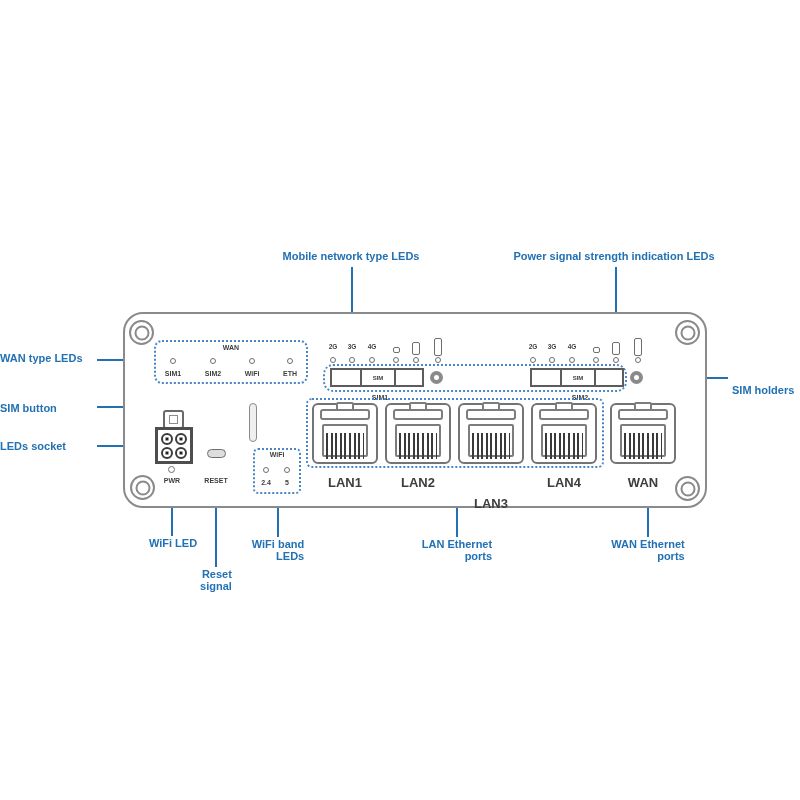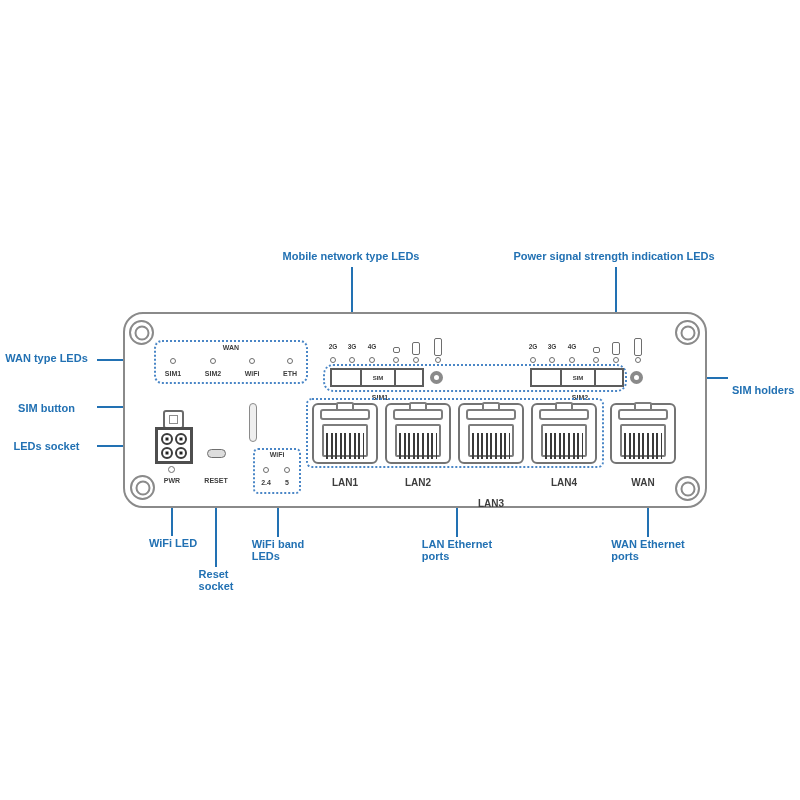--- a/index.html
+++ b/index.html
@@ -8,41 +8,41 @@
     --hw:#8a8a8a;
     --hw-dark:#6e6e6e;
     --ink:#3d3d3d;
   }
   *{margin:0;padding:0;box-sizing:border-box;}
   body{background:#fff;font-family:"Liberation Sans",sans-serif;}
   #canvas{position:relative;width:800px;height:800px;background:#fff;overflow:hidden;}
 
   
   .callout{position:absolute;color:var(--accent);font-weight:bold;font-size:11px;line-height:12px;white-space:nowrap;}
-  .callout.center{transform:translateX(-50%);text-align:left;}
-  .callout.right{text-align:center;}
+  .callout.center{transform:translateX(-50%);text-align:right;}
+  .callout.right{text-align:left;}
   .cl-line{display:block;}
   .vline,.hline{position:absolute;background:var(--accent);}
   .vline{width:2px;}
   .hline{height:2px;}
 
   
   .device{position:absolute;left:123px;top:312px;width:584px;height:196px;
           border:2px solid var(--hw);border-radius:20px;background:#fff;}
   .screw{position:absolute;width:25px;height:25px;border:2px solid var(--hw);border-radius:50%;}
   .screw::after{content:"";position:absolute;left:50%;top:50%;transform:translate(-50%,-50%);
           width:11px;height:11px;border:2px solid var(--hw);border-radius:50%;}
 
   
   .dotted-box{position:absolute;border:2px dotted var(--dash);border-radius:8px;}
 
   
   .devtext{position:absolute;color:var(--ink);font-weight:bold;font-size:7px;line-height:8px;
            transform:translateX(-50%);white-space:nowrap;}
-  .devtext.lg{font-size:10px;}
+  .devtext.lg{font-size:13px;}
 
   
   .led{position:absolute;width:6px;height:6px;border:1.5px solid var(--hw-dark);border-radius:50%;background:#fff;}
   .bar{position:absolute;border:1.5px solid var(--hw-dark);border-radius:2px;background:#fff;}
   .donut{position:absolute;width:13px;height:13px;border:4px solid var(--hw);border-radius:50%;background:#fff;}
 
   
   .sim-block{position:absolute;top:338px;width:125px;height:70px;}
   .sim-slot{position:absolute;left:5px;top:30px;width:94px;height:19px;border:2px solid #5c5c5c;background:#fff;}
   .sim-slot .div1,.sim-slot .div2{position:absolute;top:0;bottom:0;width:2px;background:#5c5c5c;}
@@ -92,21 +92,21 @@
 
   <div class="callout" style="left:732px;top:384px">SIM holders</div>
   <div class="hline" style="left:645px;top:377px;width:83px"></div>
 
   <div class="vline" style="left:171px;top:476px;height:60px"></div>
   <div class="callout center" style="left:173px;top:537px">WiFi LED</div>
 
   <div class="vline" style="left:215px;top:459px;height:108px"></div>
   <div class="callout center" style="left:216px;top:568px">
     <span class="cl-line">Reset</span>
-    <span class="cl-line">socket</span>
+    <span class="cl-line">signal</span>
   </div>
 
   <div class="vline" style="left:277px;top:495px;height:42px"></div>
   <div class="callout center" style="left:278px;top:538px">
     <span class="cl-line">WiFi band</span>
     <span class="cl-line">LEDs</span>
   </div>
 
   <div class="vline" style="left:456px;top:453px;height:84px"></div>
   <div class="callout center" style="left:457px;top:538px">

